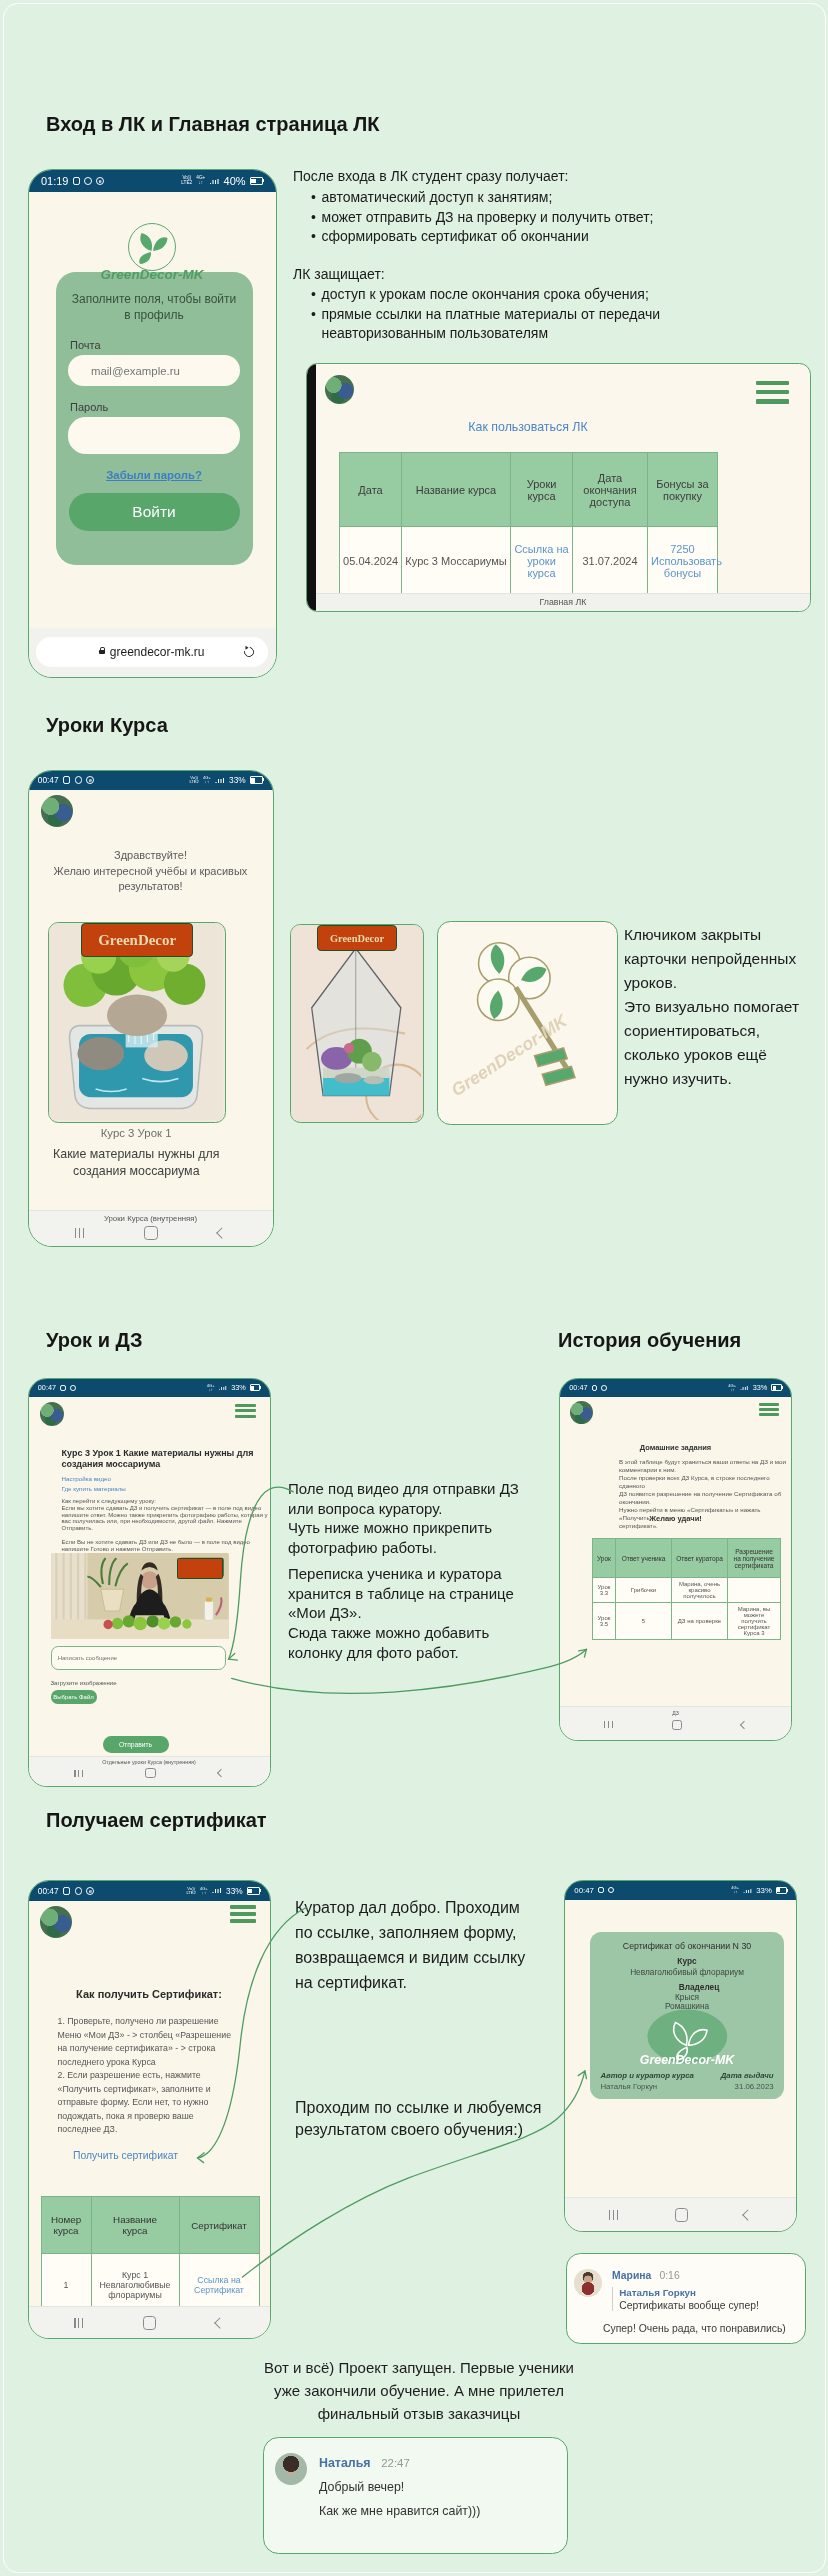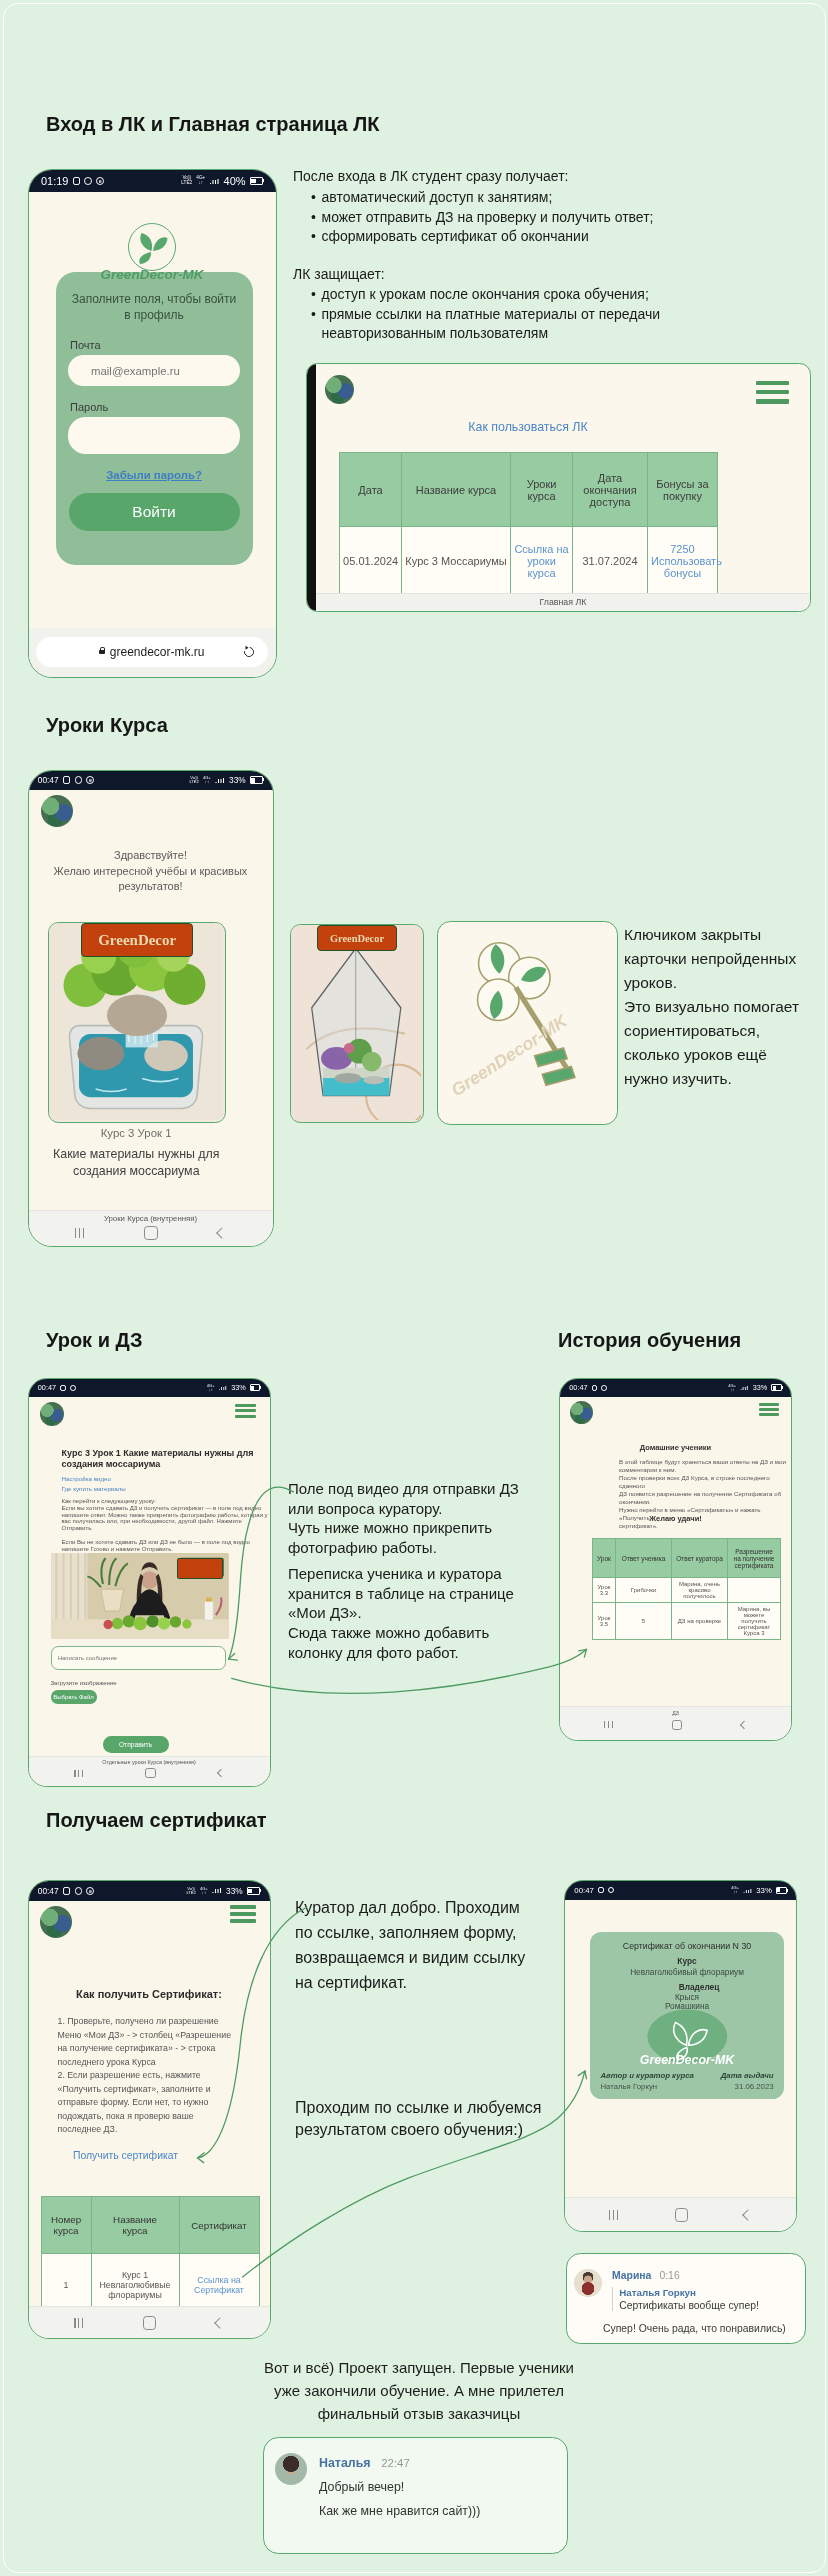--- a/index.html
+++ b/index.html
@@ -6,21 +6,21 @@
   #canvas{position:relative;width:829px;height:2576px;background:#dff1e1;
     font-family:"Liberation Sans",sans-serif;overflow:hidden;color:#1b1b1b;}
   .frame{position:absolute;inset:2.6px;border:1px solid #ffffff;border-radius:14.5px;pointer-events:none;z-index:60;}
   .abs{position:absolute;}
   .pre{white-space:pre-line;}
   .h1{font-size:28px;font-weight:700;letter-spacing:0.1px;color:#141414;}
   .h2{font-size:20px;font-weight:700;color:#161616;}
   .ann{font-size:15.5px;color:#1c1c1c;}
   
   .phone{position:absolute;background:#faf6ea;border:1.6px solid #58a86d;border-radius:24px;overflow:hidden;box-sizing:border-box;}
-  .sbar{position:absolute;top:0;left:0;right:0;background:#0f172a;color:#fff;display:flex;align-items:center;justify-content:space-between;padding:0 12.4px;}
+  .sbar{position:absolute;top:0;left:0;right:0;background:#0c4a6e;color:#fff;display:flex;align-items:center;justify-content:space-between;padding:0 12.4px;}
   .sbar.big{height:22px;font-size:11px;}
   .sbar.sm{height:18.6px;font-size:8.3px;padding:0 9.3px;}
   .sb-l,.sb-r{display:flex;align-items:center;gap:4.1px;}
   .ic{display:inline-block;box-sizing:border-box;}
   .ic-sq{width:7.8px;height:7.8px;border:0.9px solid #fff;border-radius:2.1px;}
   .ic-ci{width:7.8px;height:7.8px;border:0.9px solid #fff;border-radius:50%;text-align:center;}
   .ic-e{font-size:5.2px;line-height:6.2px;font-weight:700;}
   .sb-mini{font-size:4.7px;line-height:4.7px;text-align:center;}
   .sbar.sm .sb-mini{font-size:4.1px;line-height:4.1px;}
   .sb-bars{font-size:7.3px;font-weight:700;letter-spacing:0.5px;}
@@ -154,21 +154,21 @@
         </colgroup>
       <tbody>
           <tr style="height:74px;">
         <th>Дата</th>
         <th>Название курса</th>
         <th>Уроки курса</th>
         <th>Дата окончания доступа</th>
         <th>Бонусы за покупку</th>
       </tr>
       <tr style="height:69px;">
-        <td style="color:#555;">05.01.2024</td>
+        <td style="color:#555;">05.04.2024</td>
         <td style="color:#555;">Курс 3 Моссариумы</td>
         <td style="color:#5b94cc;">Ссылка на уроки курса</td>
         <td style="color:#555;">31.07.2024</td>
         <td class="pre" style="color:#5b94cc;">7250
 Использовать бонусы</td>
       </tr>
     </tbody>
       </table>
     <div class="abs" style="left:8.8px;right:0;bottom:0;height:17px;background:#f1f1ee;border-top:0.5px solid #e2e2de;text-align:center;font-size:8.8px;color:#555;line-height:17px;">Главная ЛК</div>
   </div>
@@ -402,21 +402,21 @@
             <i></i>
           </span>
       </div>
     </div>
     <div class="avatar av-succ" style="left:10.4px;top:22px;width:23px;height:23px;"></div>
     <div class="burger" style="right:12.4px;top:24px;width:19.7px;height:13px;">
       <b style="height:2.6px;"></b>
         <b style="height:2.6px;"></b>
         <b style="height:2.6px;"></b>
     </div>
-    <div class="abs" style="left:0;right:0;top:64px;text-align:center;font-size:7.5px;font-weight:700;color:#333;">Домашние ученики</div>
+    <div class="abs" style="left:0;right:0;top:64px;text-align:center;font-size:7.5px;font-weight:700;color:#333;">Домашние задания</div>
     <div class="abs pre" style="left:59px;top:79px;font-size:6.2px;line-height:8px;color:#555;">В этой таблице будут храниться ваши ответы на ДЗ и мои
 комментарии к ним.
 После проверки всех ДЗ Курса, в строке последнего сданного
 ДЗ появится разрешение на получение Сертификата об
 окончании.
 Нужно перейти в меню «Сертификаты» и нажать «Получить
 сертификат».</div>
     <div class="abs" style="left:0;right:0;top:135px;text-align:center;font-size:7.5px;font-weight:700;color:#333;">Желаю удачи!</div>
     <table class="gt abs" style="left:32px;top:159px;width:188px;font-size:6px;color:#555;border:0.8px solid #6fae7c;">
       <colgroup>

